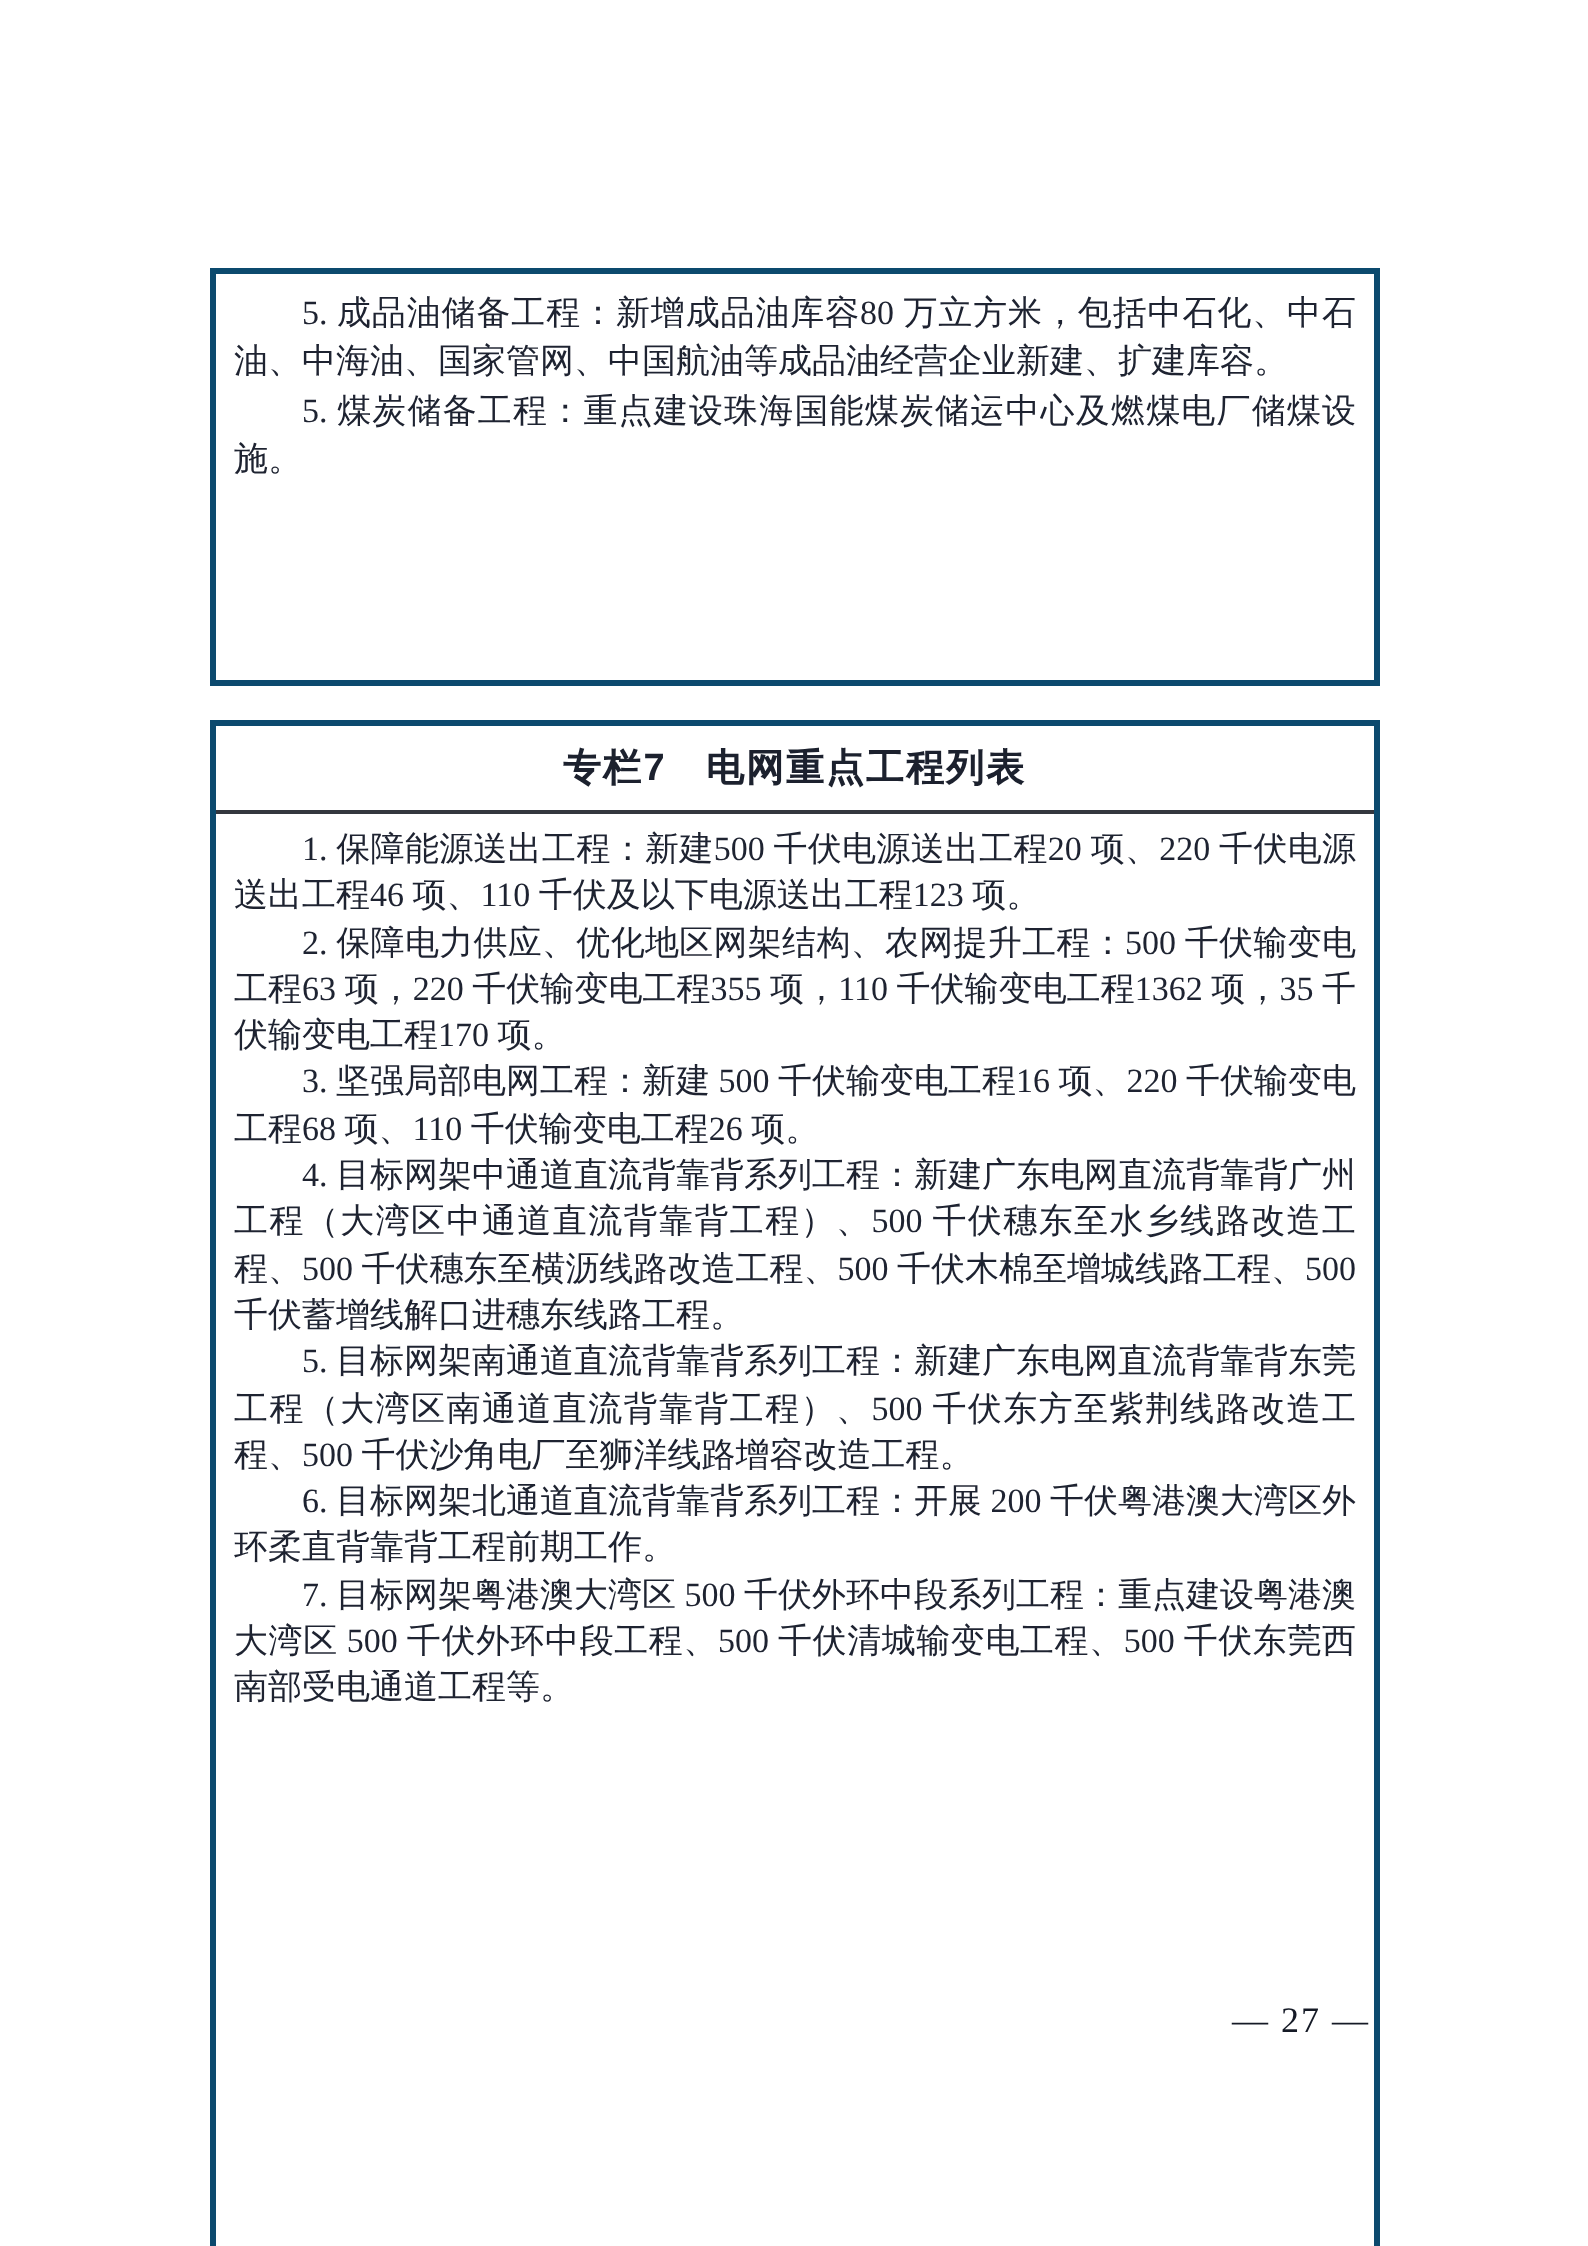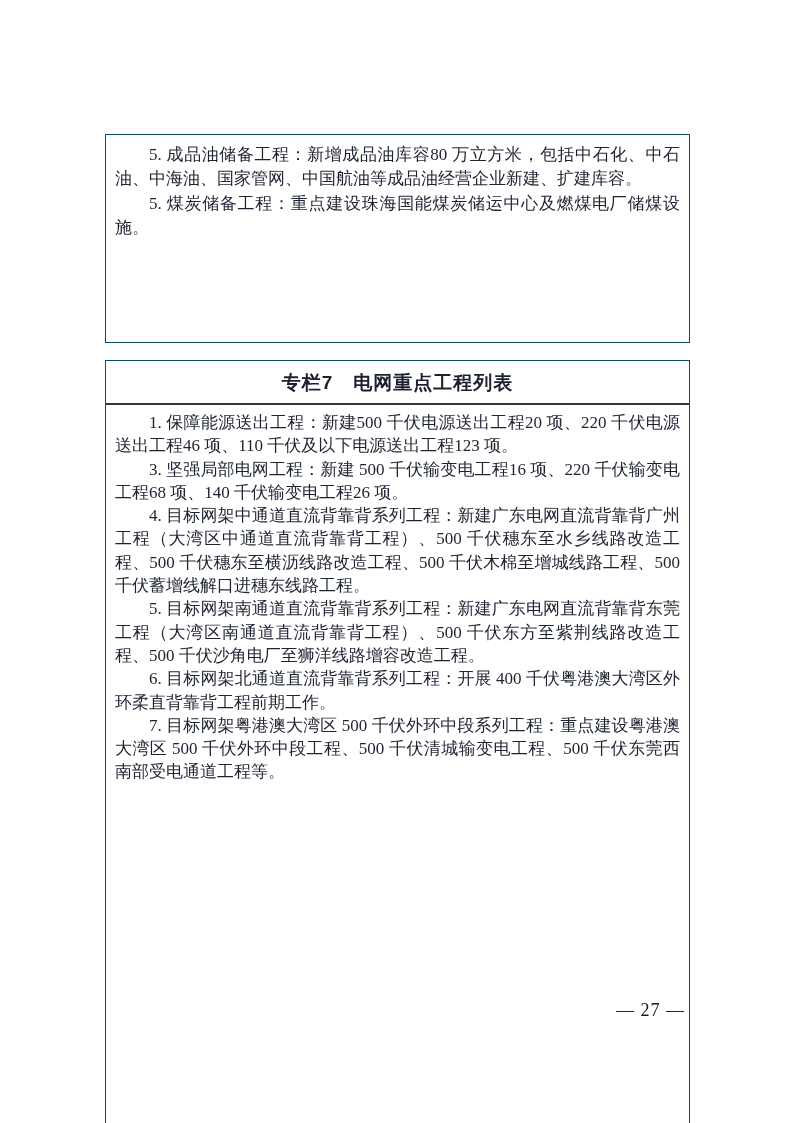--- a/index.html
+++ b/index.html
@@ -9,21 +9,21 @@
     width: 794px;
     height: 1123px;
     overflow: hidden;
     font-family: "Liberation Serif", "DejaVu Serif", serif;
     color: #1e2331;
   }
   .doc-box {
     position: absolute;
     left: 105px;
     width: 585px;
-    border: 1px solid #0c4a6e;
+    border: 3px solid #0c4a6e;
     background: #ffffff;
   }
   .box-storage {
     top: 134px;
     height: 209px;
     padding: 8px 9px 0 9px;
   }
   .box-grid {
     top: 360px;
     height: 780px;
@@ -68,21 +68,22 @@
 
 <div class="doc-box box-storage">
   <p class="para">5. 成品油储备工程：新增成品油库容80 万立方米，包括中石化、中石油、中海油、国家管网、中国航油等成品油经营企业新建、扩建库容。</p>
   <p class="para">5. 煤炭储备工程：重点建设珠海国能煤炭储运中心及燃煤电厂储煤设施。</p>
 </div>
 
 <div class="doc-box box-grid">
   <div class="box-title">专栏7　电网重点工程列表</div>
   <div class="box-body">
     <p class="para">1. 保障能源送出工程：新建500 千伏电源送出工程20 项、220 千伏电源送出工程46 项、110 千伏及以下电源送出工程123 项。</p>
-    <p class="para">3. 坚强局部电网工程：新建 500 千伏输变电工程16 项、220 千伏输变电工程68 项、140 千伏输变电工程26 项。</p>
+    <p class="para">2. 保障电力供应、优化地区网架结构、农网提升工程：500 千伏输变电工程63 项，220 千伏输变电工程355 项，110 千伏输变电工程1362 项，35 千伏输变电工程170 项。</p>
+    <p class="para">3. 坚强局部电网工程：新建 500 千伏输变电工程16 项、220 千伏输变电工程68 项、110 千伏输变电工程26 项。</p>
     <p class="para">4. 目标网架中通道直流背靠背系列工程：新建广东电网直流背靠背广州工程（大湾区中通道直流背靠背工程）、500 千伏穗东至水乡线路改造工程、500 千伏穗东至横沥线路改造工程、500 千伏木棉至增城线路工程、500 千伏蓄增线解口进穗东线路工程。</p>
     <p class="para">5. 目标网架南通道直流背靠背系列工程：新建广东电网直流背靠背东莞工程（大湾区南通道直流背靠背工程）、500 千伏东方至紫荆线路改造工程、500 千伏沙角电厂至狮洋线路增容改造工程。</p>
-    <p class="para">6. 目标网架北通道直流背靠背系列工程：开展 400 千伏粤港澳大湾区外环柔直背靠背工程前期工作。</p>
+    <p class="para">6. 目标网架北通道直流背靠背系列工程：开展 200 千伏粤港澳大湾区外环柔直背靠背工程前期工作。</p>
     <p class="para">7. 目标网架粤港澳大湾区 500 千伏外环中段系列工程：重点建设粤港澳大湾区 500 千伏外环中段工程、500 千伏清城输变电工程、500 千伏东莞西南部受电通道工程等。</p>
   </div>
 </div>
 
 <div class="page-number">— 27 —</div>
 
 </body></html>

